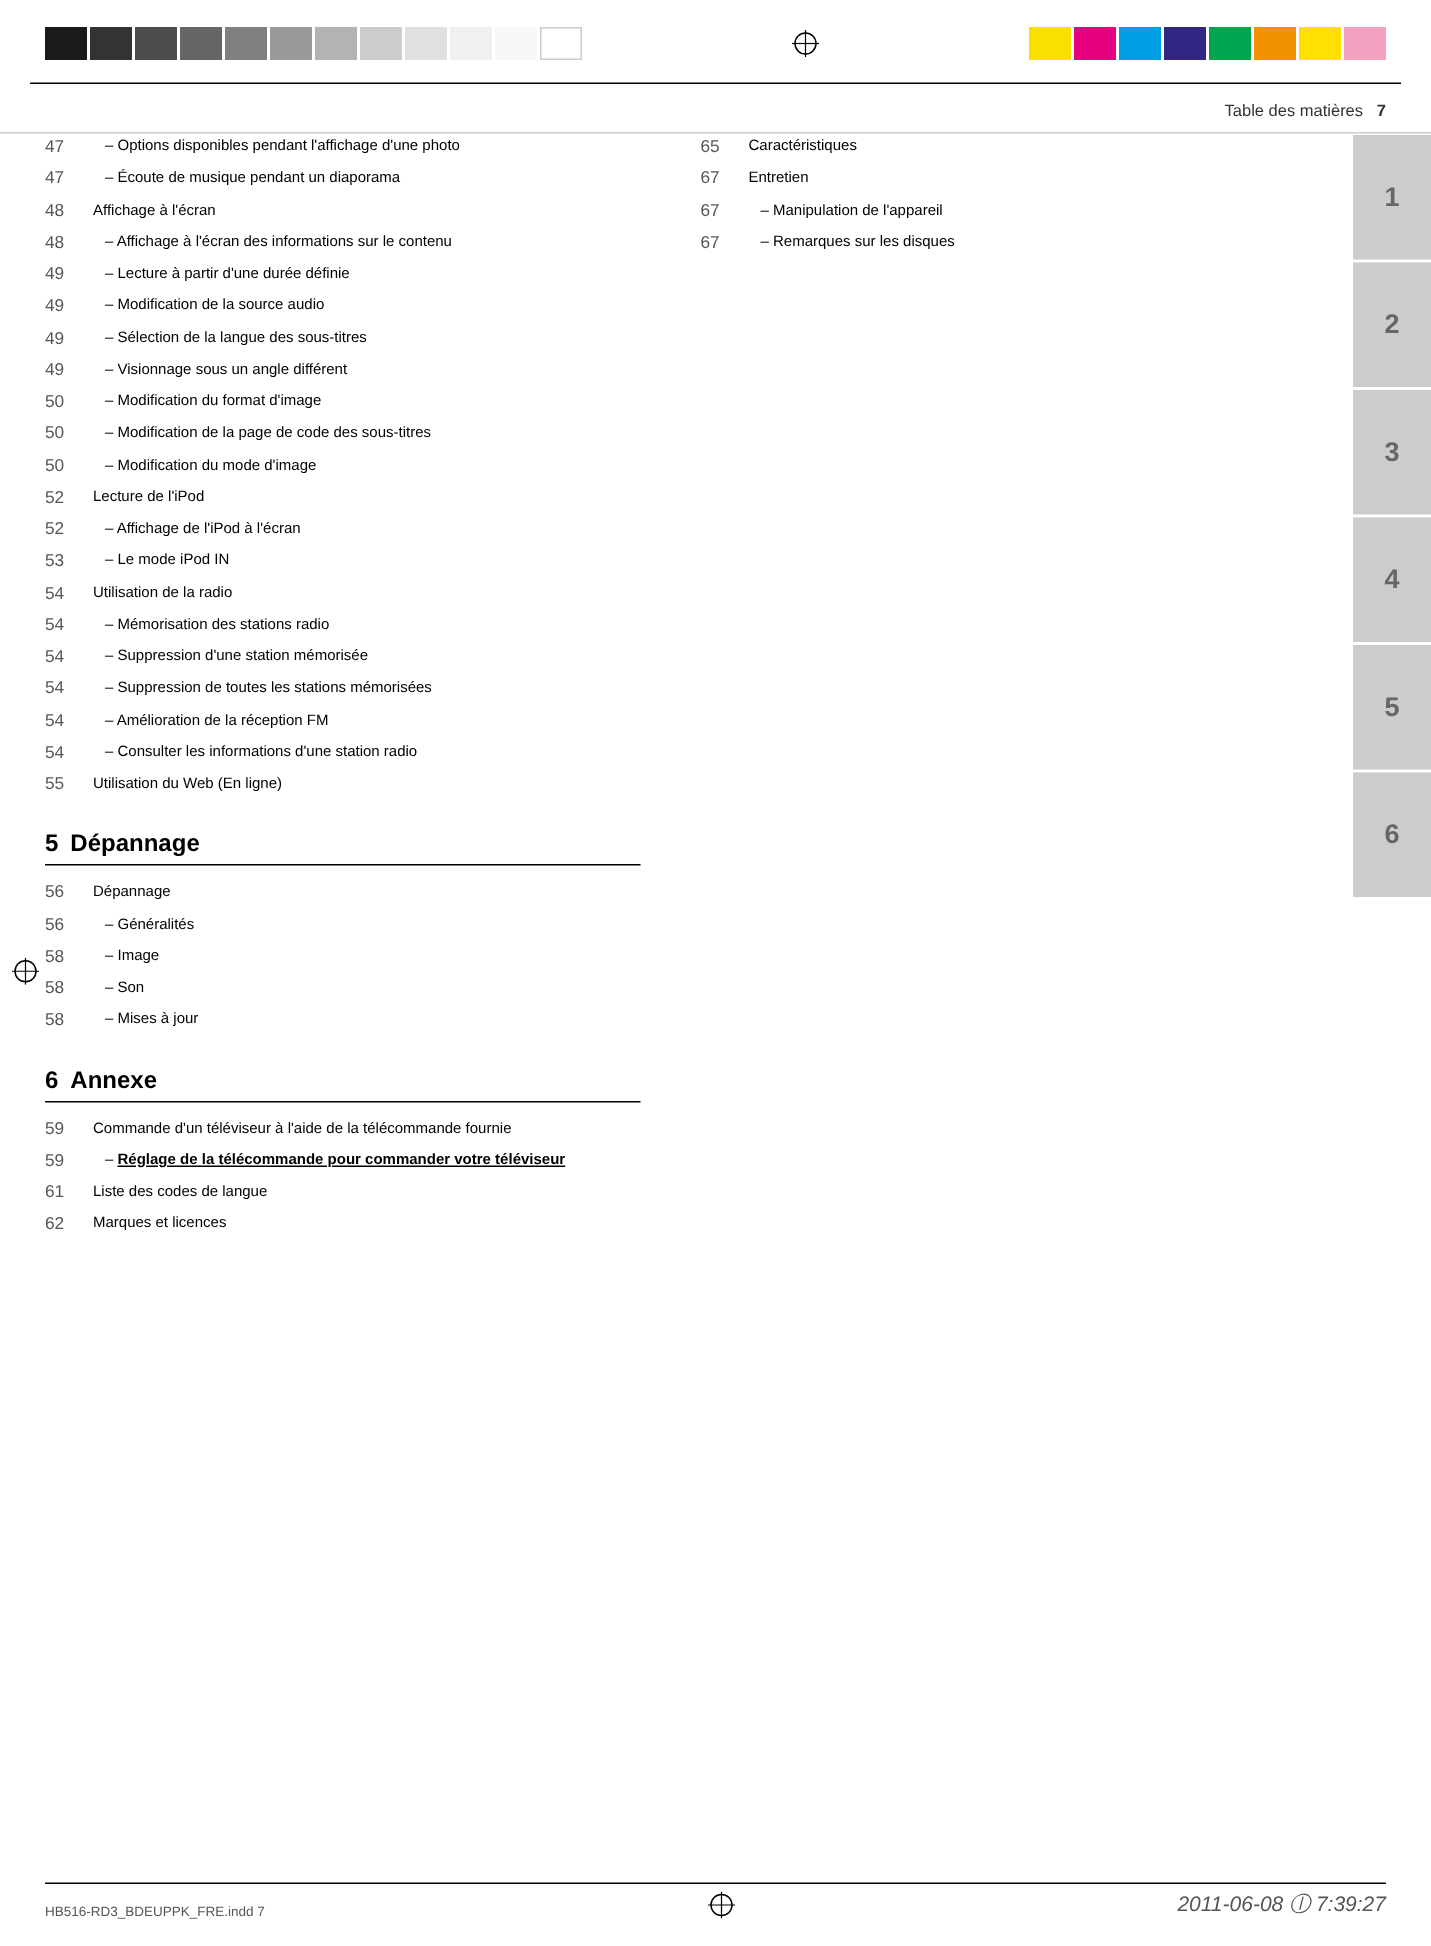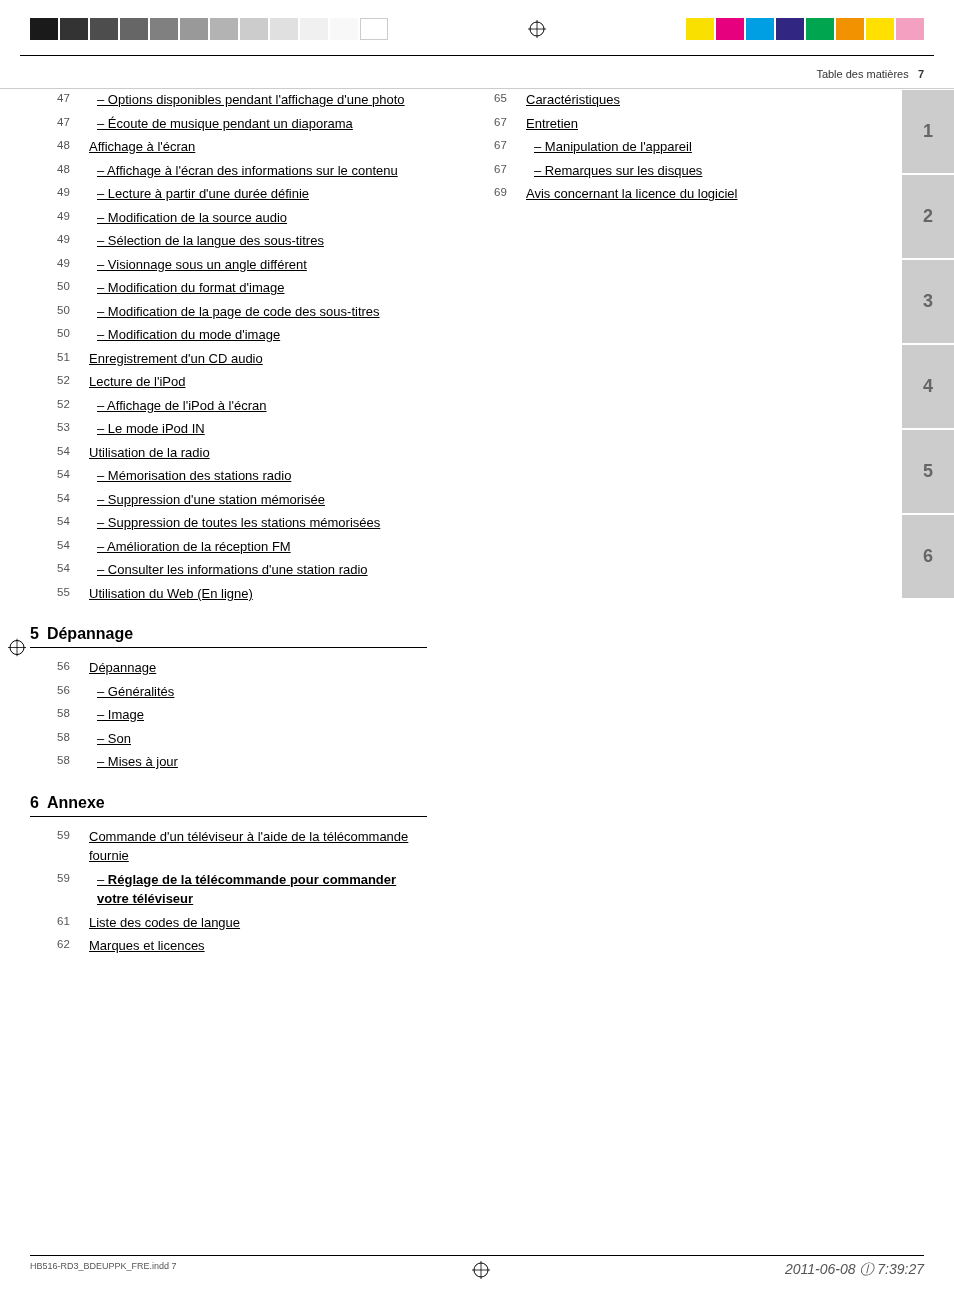--- a/index.html
+++ b/index.html
@@ -105,34 +105,32 @@
       padding-left: 10px;
       padding-right: 60px;
     }
 
     
     .toc-entry {
       display: flex;
       margin-bottom: 4px;
       font-size: 11.5px;
       line-height: 1.5;
-      margin-left: 27px;
     }
 
     .toc-num {
       min-width: 32px;
       color: #555;
       font-size: 11.5px;
     }
 
     .toc-text {
       flex: 1;
-      font-size: 13px;
+      font-size: 10px;
       color: #000;
-      text-decoration: underline;
     }
 
     .toc-text.indented {
       padding-left: 8px;
     }
 
     
     .section-header {
       margin-top: 22px;
       margin-bottom: 10px;
@@ -186,21 +184,21 @@
     
     .bottom-area {
       position: absolute;
       bottom: 18px;
       left: 30px;
       right: 30px;
       border-top: 1px solid #000;
       padding-top: 5px;
       display: flex;
       justify-content: space-between;
-      align-items: flex-start;
+      align-items: flex-end;
     }
 
     .bottom-left {
       font-size: 9px;
       color: #555;
     }
 
     .bottom-right {
       font-size: 14px;
       color: #555;
@@ -324,24 +322,20 @@
       </div>
       <div class="toc-entry">
         <span class="toc-num">50</span>
         <span class="toc-text indented">– Modification de la page de code des sous-titres</span>
       </div>
       <div class="toc-entry">
         <span class="toc-num">50</span>
         <span class="toc-text indented">– Modification du mode d'image</span>
       </div>
       <div class="toc-entry">
-        <span class="toc-num">51</span>
-        <span class="toc-text">Enregistrement d'un CD audio</span>
-      </div>
-      <div class="toc-entry">
         <span class="toc-num">52</span>
         <span class="toc-text">Lecture de l'iPod</span>
       </div>
       <div class="toc-entry">
         <span class="toc-num">52</span>
         <span class="toc-text indented">– Affichage de l'iPod à l'écran</span>
       </div>
       <div class="toc-entry">
         <span class="toc-num">53</span>
         <span class="toc-text indented">– Le mode iPod IN</span>
@@ -435,24 +429,20 @@
         <span class="toc-num">67</span>
         <span class="toc-text">Entretien</span>
       </div>
       <div class="toc-entry">
         <span class="toc-num">67</span>
         <span class="toc-text indented">– Manipulation de l'appareil</span>
       </div>
       <div class="toc-entry">
         <span class="toc-num">67</span>
         <span class="toc-text indented">– Remarques sur les disques</span>
-      </div>
-      <div class="toc-entry">
-        <span class="toc-num">69</span>
-        <span class="toc-text">Avis concernant la licence du logiciel</span>
       </div>
 
     </div>
   </div>
 
   <div style="position:absolute; left:8px; top:50%; transform:translateY(-50%);">
     <svg width="18" height="18" viewBox="0 0 18 18">
       <circle cx="9" cy="9" r="7" fill="none" stroke="#000" stroke-width="1"></circle>
       <line x1="9" y1="0" x2="9" y2="18" stroke="#000" stroke-width="0.8"></line>
       <line x1="0" y1="9" x2="18" y2="9" stroke="#000" stroke-width="0.8"></line>

